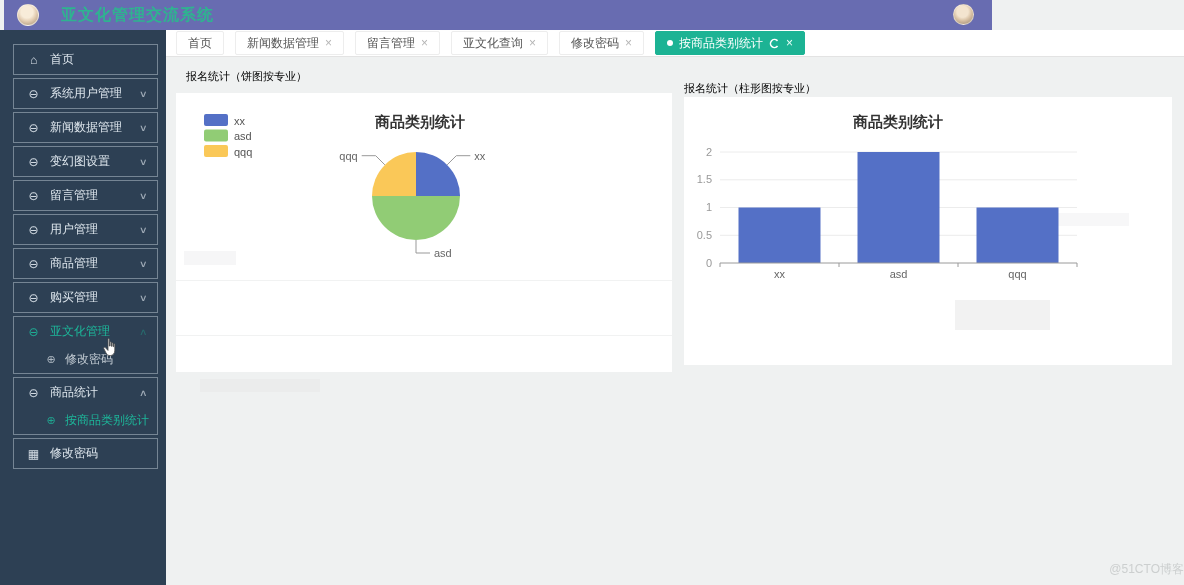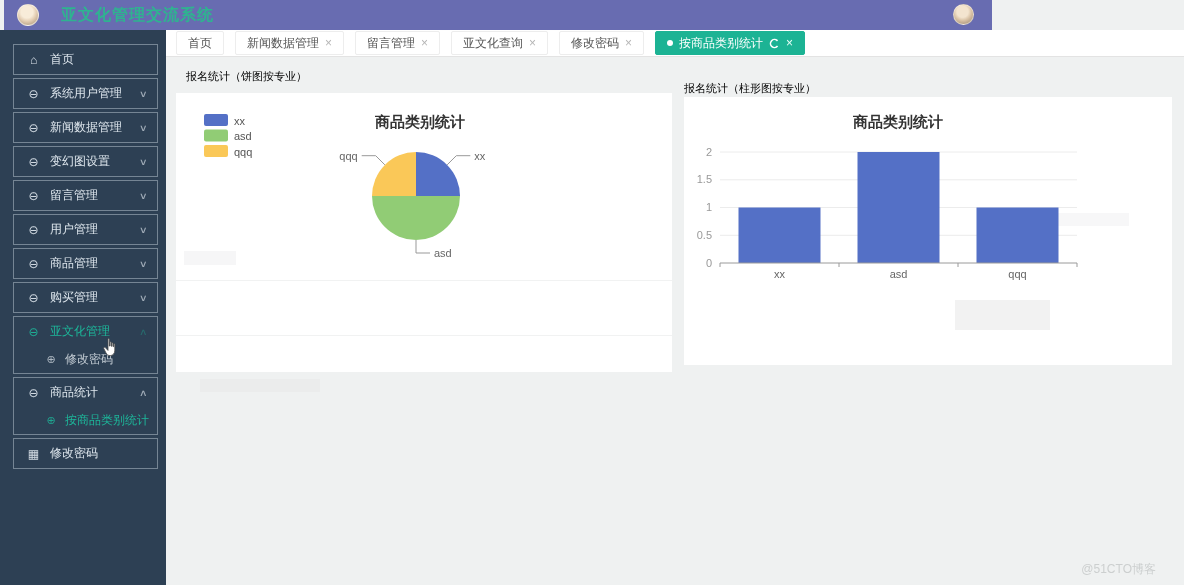--- a/index.html
+++ b/index.html
@@ -51,21 +51,21 @@
 
   
   .ghost { position:absolute; pointer-events:none; }
   .g-l1 { left:8px;  top:158px; width:52px;  height:14px; background:#f6f6f7; }
   .g-l2 { left:0;    top:187px; width:496px; height:1px;  background:#f1f2f2; }
   .g-l3 { left:0;    top:242px; width:496px; height:1px;  background:#f1f2f2; }
   .g-r1 { left:271px; top:203px; width:95px; height:30px; background:#f2f2f2; }
   .g-r2 { left:295px; top:116px; width:150px; height:13px; background:#f7f7f8; }
   .g-pg { left:34px; top:322px; width:120px; height:13px; background:#ebecec; }
 
-  .watermark { position:absolute; right:28px; bottom:7px; font-size:12px; color:#cccfcf; z-index:20; }
+  .watermark { position:absolute; right:0; bottom:7px; font-size:12px; color:#cccfcf; z-index:20; }
 
   .cursor { position:absolute; left:102px; top:338px; z-index:60; }
 </style>
 </head>
 <body>
 
 <div class="header">
   <div class="avatar"></div>
   <div class="header-title">亚文化管理交流系统</div>
   <div class="header-avatar-right"></div>

